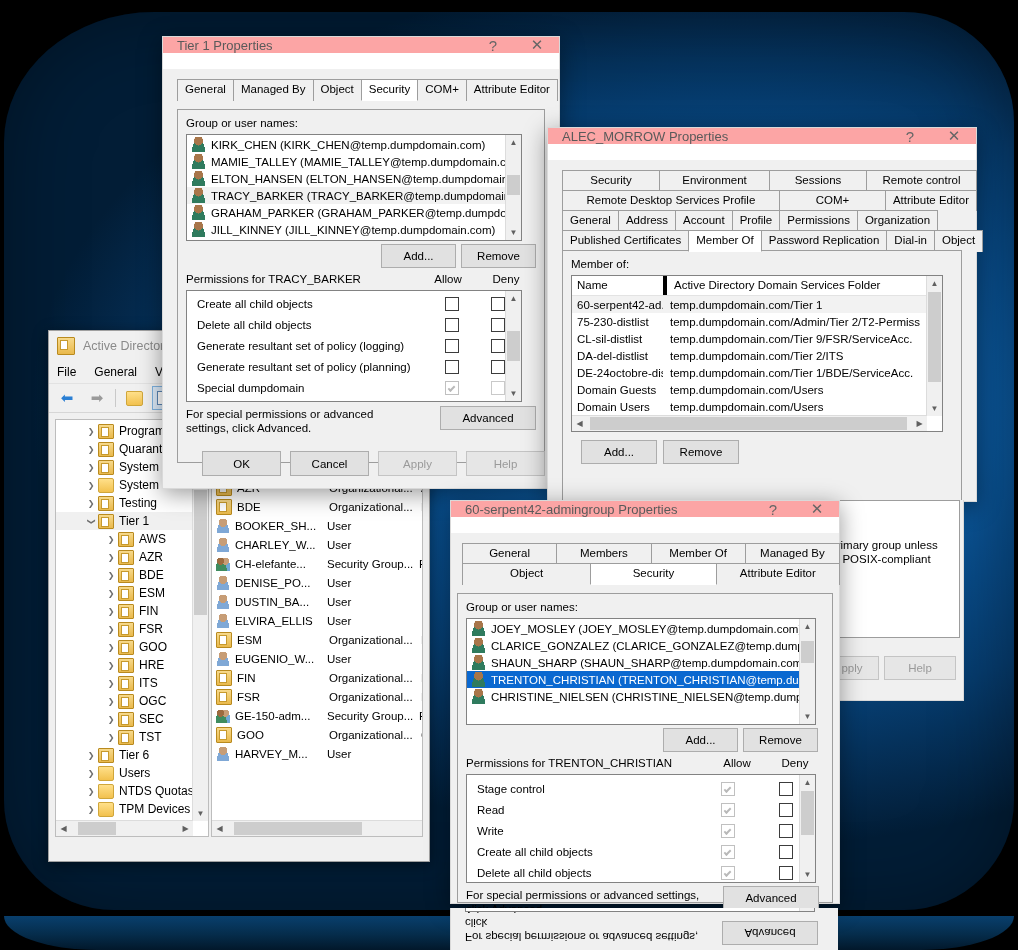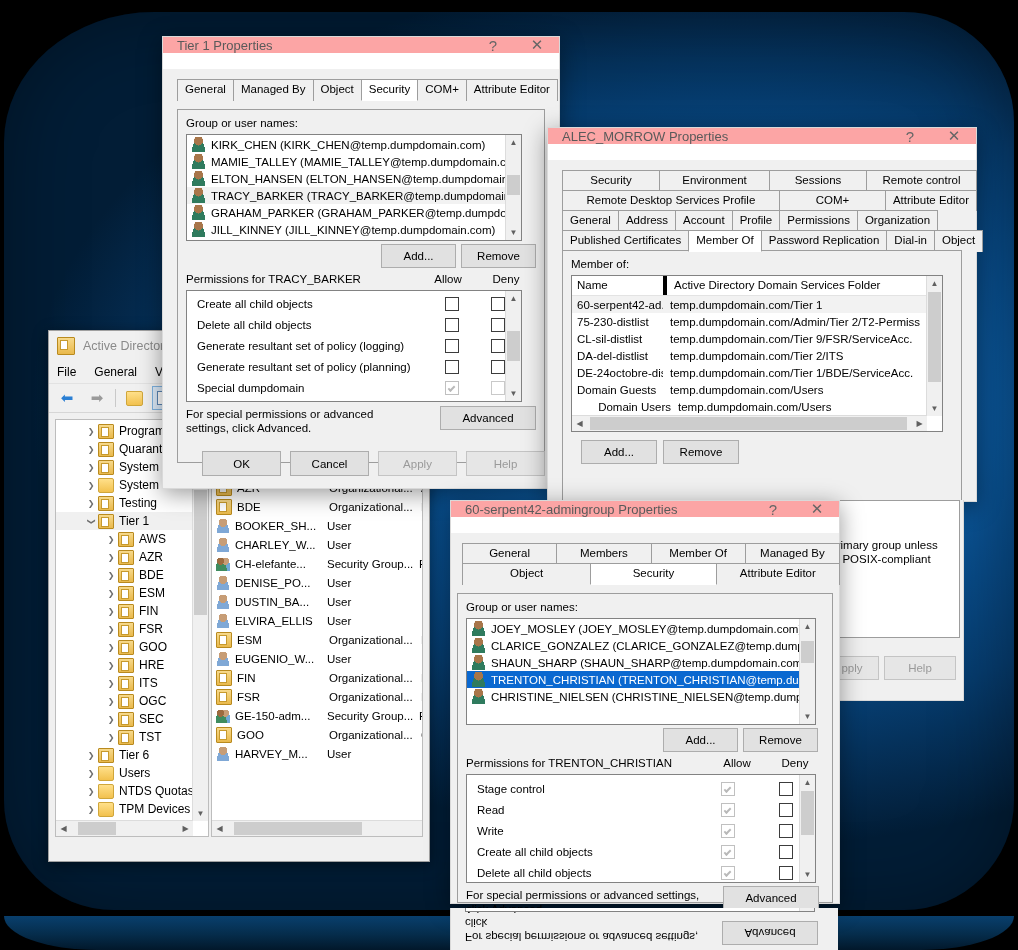--- a/index.html
+++ b/index.html
@@ -571,21 +571,21 @@
               </div>
               <div class="lrow" style="padding-left: 0px;">
                 <div style="width: 86px; padding-left: 5px; overflow: hidden; white-space: nowrap; flex: 0 0 auto;">DE-24octobre-dis...</div>
                 <div style="flex: 1 1 0%; padding-left: 7px; overflow: hidden; white-space: nowrap;">temp.dumpdomain.com/Tier 1/BDE/ServiceAcc.</div>
               </div>
               <div class="lrow" style="padding-left: 0px;">
                 <div style="width: 86px; padding-left: 5px; overflow: hidden; white-space: nowrap; flex: 0 0 auto;">Domain Guests</div>
                 <div style="flex: 1 1 0%; padding-left: 7px; overflow: hidden; white-space: nowrap;">temp.dumpdomain.com/Users</div>
               </div>
               <div class="lrow" style="padding-left: 0px;">
-                <div style="width: 86px; padding-left: 13px; overflow: hidden; white-space: nowrap; flex: 0 0 auto; text-align: right;">Domain Users</div>
+                <div style="width: 86px; padding-left: 5px; overflow: hidden; white-space: nowrap; flex: 0 0 auto;">Domain Users</div>
                 <div style="flex: 1 1 0%; padding-left: 7px; overflow: hidden; white-space: nowrap;">temp.dumpdomain.com/Users</div>
               </div>
               <div class="lrow" style="padding-left: 0px;">
                 <div style="width: 86px; padding-left: 5px; overflow: hidden; white-space: nowrap; flex: 0 0 auto;">HO-jula11047-ad...</div>
                 <div style="flex: 1 1 0%; padding-left: 7px; overflow: hidden; white-space: nowrap;">temp.dumpdomain.com/Stage</div>
               </div>
             </div>
           <div class="vsb" style="bottom:15px;">
             <div class="arw">▲</div>
             <div class="thumb" style="top:16px;height:90px;"></div>

